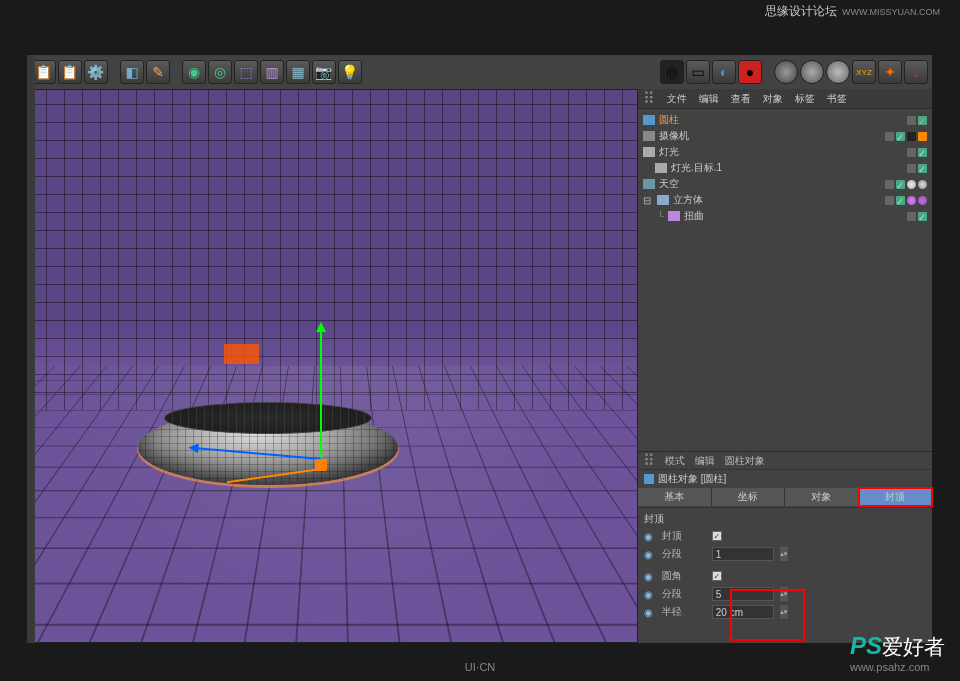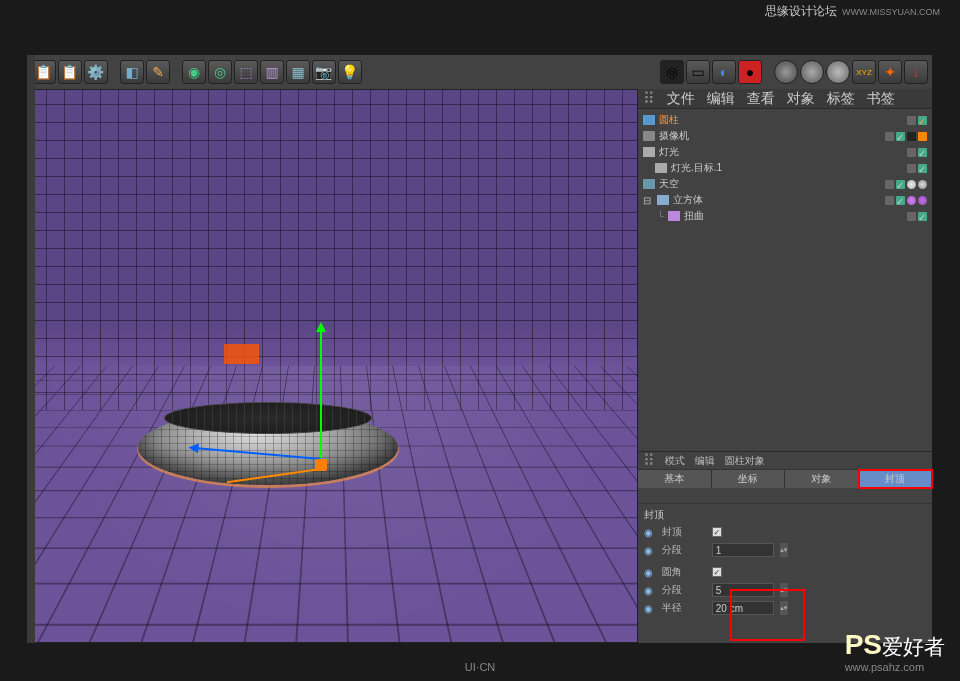--- a/index.html
+++ b/index.html
@@ -1,20 +1,20 @@
 <!DOCTYPE html>
 <html><head>
 <meta charset="utf-8">
 <style>
 * { margin: 0; padding: 0; box-sizing: border-box; font-family: Arial, sans-serif; }
 body { background: #1a1a1a; width: 960px; height: 681px; position: relative; overflow: hidden; }
 .watermark-tl { position: absolute; top: 3px; right: 20px; color: #ccc; font-size: 12px; z-index: 100; }
 .watermark-tl .sub { color: #888; font-size: 9px; margin-left: 5px; }
 .watermark-br { position: absolute; bottom: 8px; right: 15px; z-index: 100; }
-.watermark-br .ps { color: #fef9c3; font-size: 28px; font-weight: bold; }
+.watermark-br .ps { color: #14b8a6; font-size: 24px; font-weight: bold; font-style: italic; }
 .watermark-br .cn { color: #fff; font-size: 21px; }
 .watermark-br .url { color: #888; font-size: 11px; }
 .center-logo { position: absolute; bottom: 8px; left: 50%; transform: translateX(-50%); color: #888; font-size: 11px; z-index: 100; }
 .app-window { position: absolute; top: 55px; left: 28px; width: 904px; height: 588px; background: #424242; }
 .toolbar-top { height: 34px; background: #424242; display: flex; align-items: center; padding: 2px 4px; gap: 2px; }
 .tool-btn { width: 24px; height: 24px; background: linear-gradient(#5a5a5a, #3a3a3a); border: 1px solid #222; border-radius: 3px; display: flex; align-items: center; justify-content: center; font-size: 14px; cursor: pointer; }
 .tool-sep { width: 8px; }
 .main-area { display: flex; height: 554px; }
 .viewport { width: 610px; height: 554px; position: relative; background: linear-gradient(180deg, #5a4585 0%, #5a4585 42%, #6b5299 50%, #6b5299 100%); overflow: hidden; border: 1px solid #222; }
 .grid-container { position: absolute; inset: 0; }
@@ -30,39 +30,39 @@
 .gizmo { position: absolute; left: 48%; top: 68%; }
 .arrow-y { position: absolute; bottom: 0; left: -1px; width: 2px; height: 140px; background: #00ff00; }
 .arrow-y::after { content:""; position:absolute; top:-8px; left:-4px; border:5px solid transparent; border-bottom:10px solid #00ff00; }
 .arrow-x-neg { position: absolute; bottom: -5px; right: 100%; width: 95px; height: 2px; background: #ff8800; transform: rotate(-8deg); transform-origin: right; }
 .arrow-x-neg2 { position: absolute; bottom: 5px; right: 100%; width: 130px; height: 2px; background: #0060ff; transform: rotate(5deg); transform-origin: right; }
 .arrow-x-neg2::after { content:""; position:absolute; top:-4px; left:-8px; border:5px solid transparent; border-right:10px solid #0060ff; }
 .gizmo-center { position: absolute; bottom: -6px; left: -6px; width: 12px; height: 12px; background: #ff8000; border-radius: 2px; }
 .flag { position: absolute; top: 46%; left: 32%; width: 35px; height: 20px; background: #ff5500; opacity: 0.8; }
 .right-panel { flex: 1; background: #424242; display: flex; flex-direction: column; }
 .obj-tabs { height: 20px; background: #3a3a3a; display: flex; align-items: center; padding: 0 5px; gap: 12px; border-bottom: 1px solid #2a2a2a; }
-.obj-tab { color: #ccc; font-size: 14px; cursor: pointer; }
+.obj-tab { color: #ccc; font-size: 10px; cursor: pointer; }
 .obj-tree { flex: 1; background: #424242; padding: 3px 5px; overflow: hidden; }
 .tree-row { display: flex; align-items: center; height: 16px; color: #ccc; font-size: 10px; gap: 4px; }
 .tree-row.sel { color: #ff9944; }
 .tree-icon { width: 12px; height: 10px; display: inline-block; }
 .tree-icon.cyl { background: #5599cc; }
 .tree-icon.cam { background: #888; }
 .tree-icon.light { background: #aaa; }
 .tree-icon.sky { background: #6898a8; }
 .tree-icon.cube { background: #88aacc; }
 .tree-tags { margin-left: auto; display: flex; gap: 2px; }
 .tag-dot { width: 9px; height: 9px; background: #666; border-radius: 1px; }
 .tag-dot.g { background: #4a8; }
 .attr-panel { height: 192px; background: #424242; border-top: 1px solid #2a2a2a; }
 .attr-tabs-top { height: 18px; display: flex; align-items: center; padding: 0 5px; gap: 10px; border-bottom: 1px solid #333; }
 .attr-tab-top { color: #bbb; font-size: 10px; }
 .attr-title { height: 18px; display: flex; align-items: center; padding: 0 6px; color: #ccc; font-size: 10px; gap: 4px; }
 .attr-title .obj-icon { width: 10px; height: 10px; background: #5599cc; }
-.attr-subtabs { height: 34px; display: flex; border-bottom: 1px solid #333; }
+.attr-subtabs { height: 20px; display: flex; border-bottom: 1px solid #333; }
 .attr-subtab { flex: 1; height: 18px; background: #555; border-right: 1px solid #333; color: #ccc; font-size: 10px; display: flex; align-items: center; justify-content: center; cursor: pointer; }
 .attr-subtab.active { background: #668dc8; }
 .attr-subtab.highlight { outline: 2px solid #ff0000; outline-offset: -1px; position: relative; z-index: 2; }
 .attr-content { padding: 3px 6px; }
 .attr-section { color: #ccc; font-size: 10px; height: 16px; display: flex; align-items: center; }
 .attr-row { display: flex; align-items: center; height: 18px; gap: 6px; color: #bbb; font-size: 10px; }
 .attr-label { width: 44px; color: #88bbee; font-size: 10px; }
 .attr-label.normal { color: #bbb; }
 .attr-checkbox { width: 10px; height: 10px; background: #ddd; border: 1px solid #666; display: flex; align-items: center; justify-content: center; font-size: 8px; color: #333; }
 .attr-input { width: 62px; height: 14px; background: #333; border: 1px solid #555; color: #ccc; font-size: 10px; padding: 0 3px; }
@@ -215,20 +215,24 @@
         </div>
       </div>
 
       <div class="attr-panel">
         <div class="attr-tabs-top">
           <span style="color:#888">⠿</span>
           <span class="attr-tab-top">模式</span>
           <span class="attr-tab-top">编辑</span>
           <span class="attr-tab-top">圆柱对象</span>
         </div>
+        <div class="attr-title">
+          <span class="obj-icon"></span>
+          <span>圆柱对象 [圆柱]</span>
+        </div>
         <div class="attr-subtabs">
           <div class="attr-subtab">基本</div>
           <div class="attr-subtab">坐标</div>
           <div class="attr-subtab">对象</div>
           <div class="attr-subtab active highlight">封顶</div>
         </div>
         <div class="attr-content">
           <div class="attr-section">封顶</div>
           <div class="attr-row">
             <span class="bullet">◉</span>

